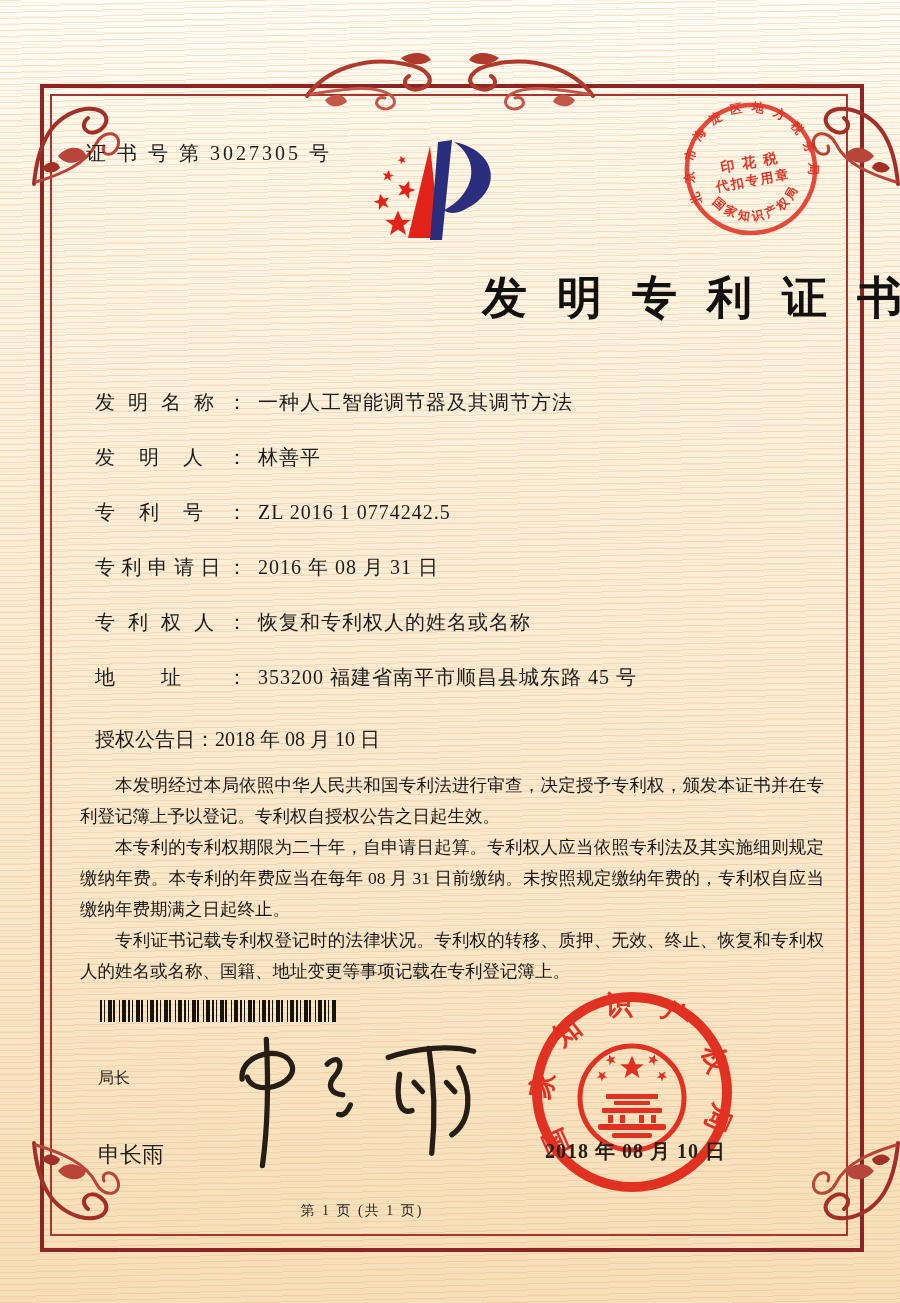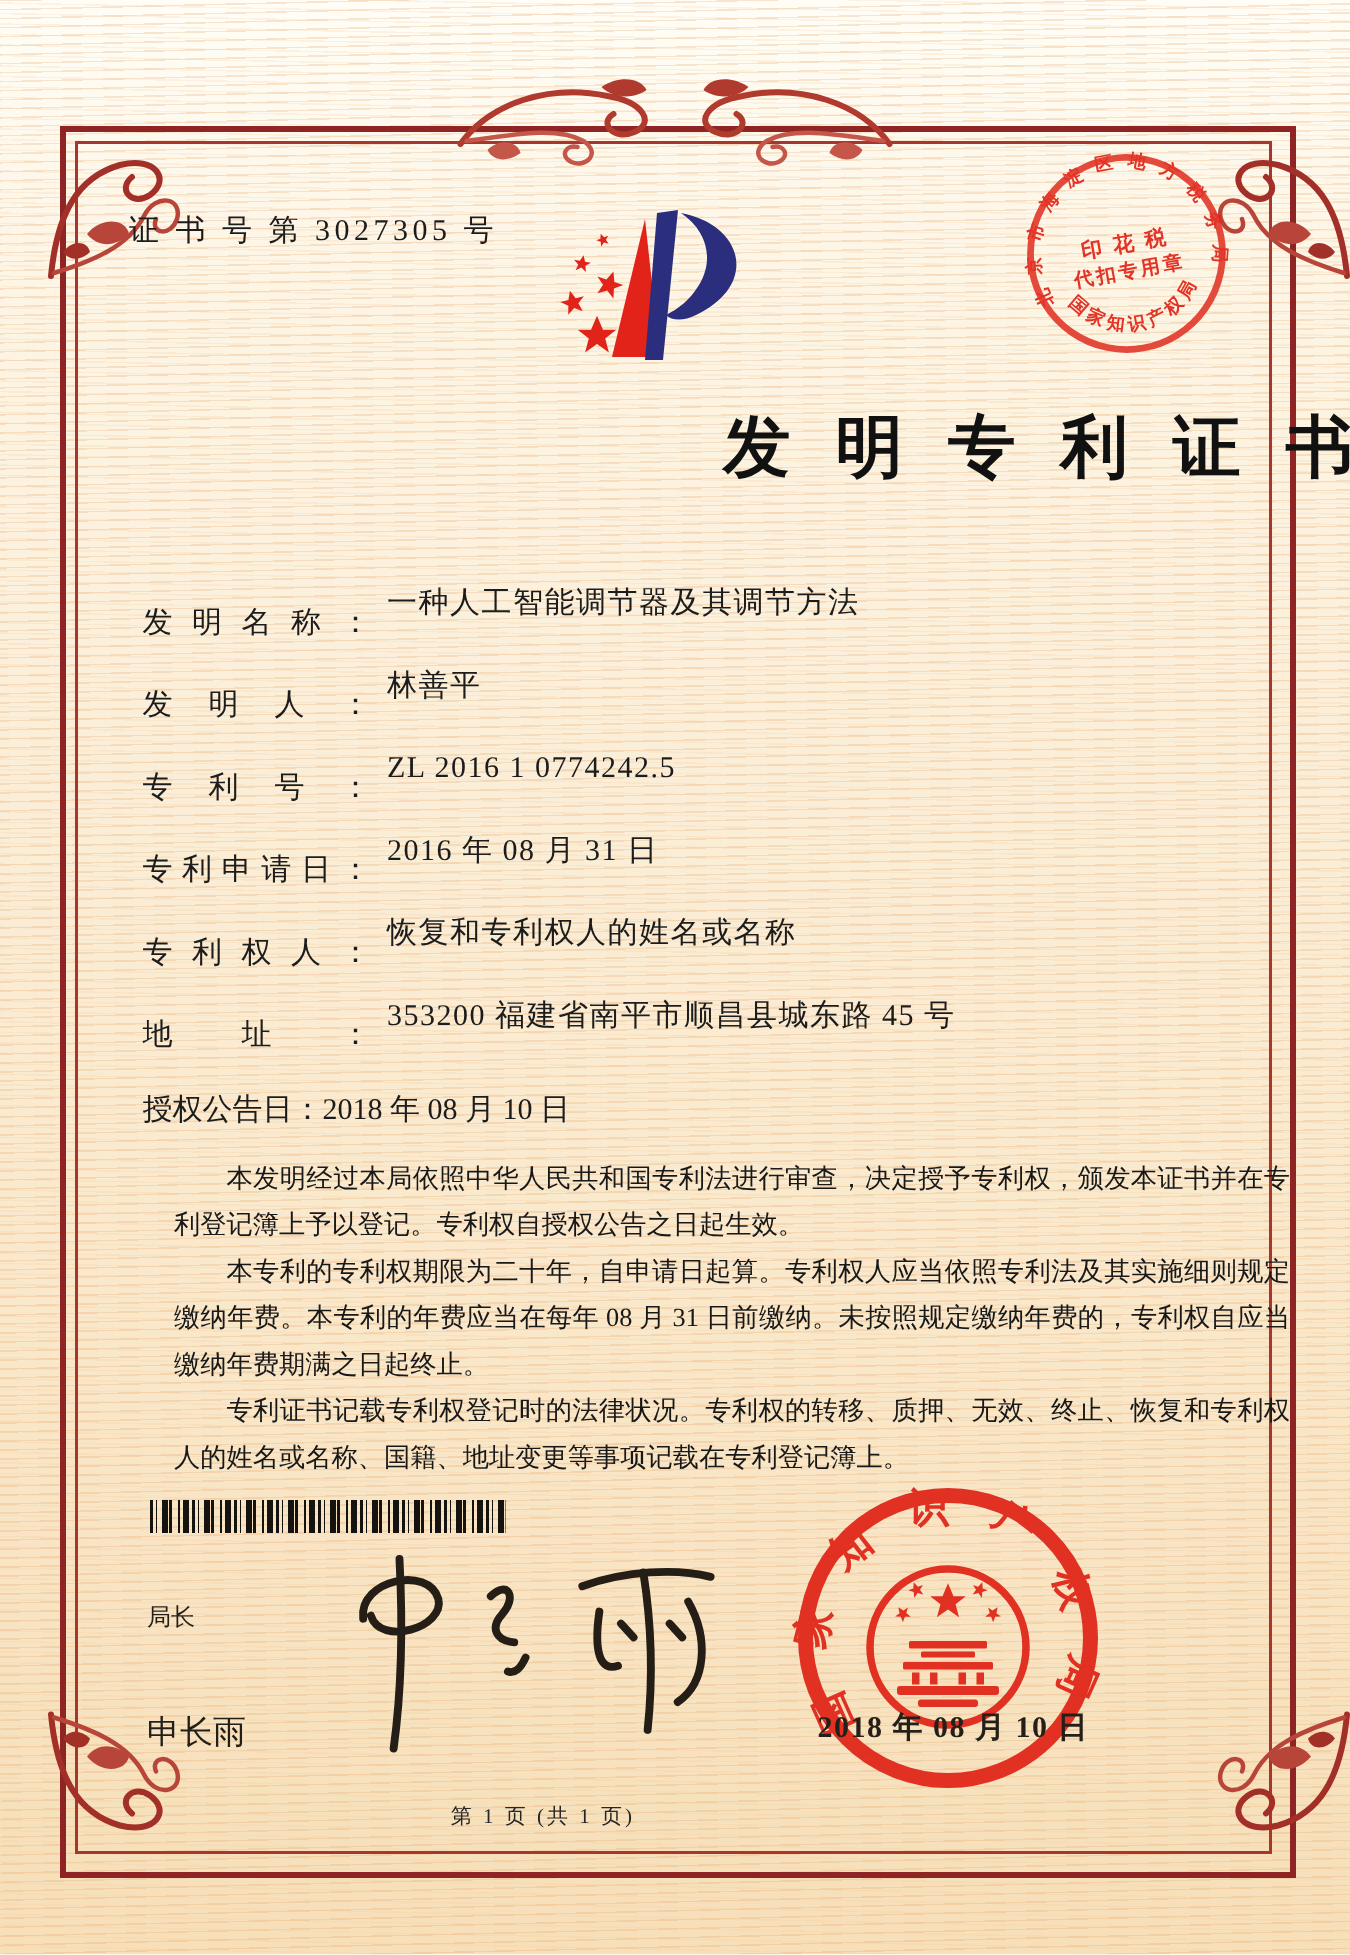--- a/index.html
+++ b/index.html
@@ -29,26 +29,26 @@
   .c-br{right:28px;bottom:48px;transform:scale(-1,-1);}
   .top-ornament{position:absolute;left:295px;top:34px;width:310px;height:78px;z-index:2;}
   
   .cert-no{position:absolute;left:86px;top:140px;font-size:20px;letter-spacing:3px;font-weight:500;}
   .logo{position:absolute;left:368px;top:128px;width:150px;height:128px;}
   .tax-stamp{position:absolute;left:676px;top:94px;width:150px;height:150px;transform:rotate(-10deg);opacity:.92;}
   .title{position:absolute;left:0;top:268px;width:100%;text-align:right;font-size:45px;font-weight:600;letter-spacing:30px;text-indent:30px;color:#111;}
   
   .fields{position:absolute;left:95px;top:388px;width:720px;font-size:20px;}
   .frow{height:55px;line-height:28px;white-space:nowrap;}
-  .flabel{display:inline-block;width:152px;text-align:justify;text-align-last:justify;vertical-align:top;margin-top:13px;}
+  .flabel{display:inline-block;width:152px;text-align:justify;text-align-last:justify;vertical-align:top;}
   .fvalue{display:inline-block;margin-left:6px;letter-spacing:1px;}
   .grant-row{position:absolute;left:95px;top:726px;width:760px;font-size:20px;white-space:nowrap;}
   .grant-no{position:absolute;left:360px;top:0;}
   
-  .body-text{position:absolute;left:80px;top:770px;width:744px;font-size:17.5px;line-height:31px;text-align:justify;font-weight:500;color:#181818;margin-left:36px;}
+  .body-text{position:absolute;left:80px;top:770px;width:744px;font-size:17.5px;line-height:31px;text-align:justify;font-weight:500;color:#181818;}
   .body-text p{margin:0;text-indent:2em;}
   
   .barcode{position:absolute;left:100px;top:1000px;width:237px;height:22px;
     background:repeating-linear-gradient(90deg,
       #151310 0 2px,rgba(0,0,0,0) 2px 4px,
       #151310 4px 5px,rgba(0,0,0,0) 5px 8px,
       #151310 8px 12px,rgba(0,0,0,0) 12px 13px,
       #151310 13px 15px,rgba(0,0,0,0) 15px 19px,
       #151310 19px 20px,rgba(0,0,0,0) 20px 22px,
       #151310 22px 26px,rgba(0,0,0,0) 26px 28px);

